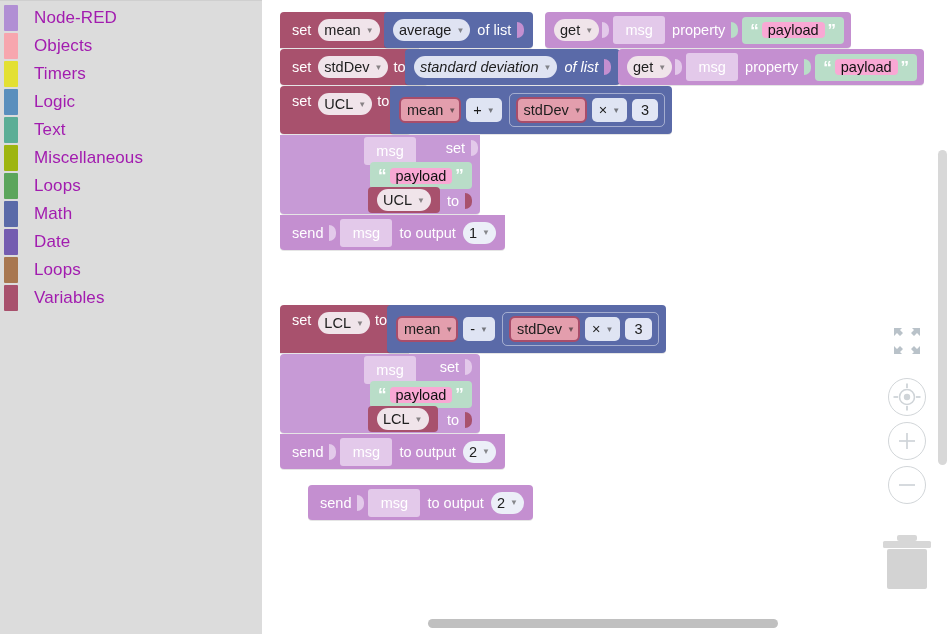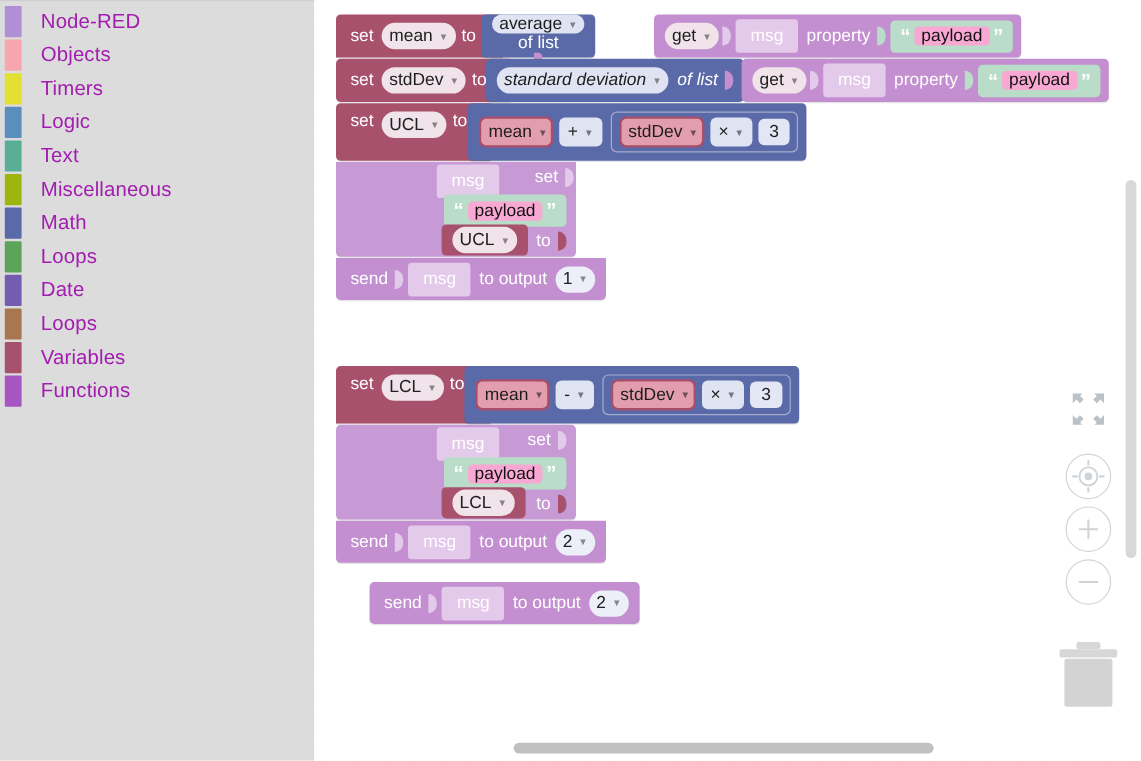--- a/index.html
+++ b/index.html
@@ -256,62 +256,58 @@
         </div>
         <div class="cat-row">
           <div class="cat-swatch" style="background: rgb(91, 174, 150);"></div>
           <div class="cat-label">Text</div>
         </div>
         <div class="cat-row">
           <div class="cat-swatch" style="background: rgb(158, 181, 16);"></div>
           <div class="cat-label">Miscellaneous</div>
         </div>
         <div class="cat-row">
+          <div class="cat-swatch" style="background: rgb(91, 165, 91);"></div>
+          <div class="cat-label">Loops</div>
+        </div>
+        <div class="cat-row">
           <div class="cat-swatch" style="background: rgb(90, 106, 168);"></div>
           <div class="cat-label">Math</div>
         </div>
         <div class="cat-row">
-          <div class="cat-swatch" style="background: rgb(91, 165, 91);"></div>
-          <div class="cat-label">Loops</div>
-        </div>
-        <div class="cat-row">
           <div class="cat-swatch" style="background: rgb(116, 92, 176);"></div>
           <div class="cat-label">Date</div>
         </div>
         <div class="cat-row">
           <div class="cat-swatch" style="background: rgb(168, 119, 80);"></div>
           <div class="cat-label">Loops</div>
         </div>
         <div class="cat-row">
           <div class="cat-swatch" style="background: rgb(168, 81, 109);"></div>
           <div class="cat-label">Variables</div>
-        </div>
-        <div class="cat-row">
-          <div class="cat-swatch" style="background: rgb(168, 85, 196);"></div>
-          <div class="cat-label">Functions</div>
         </div>
       </div>
 
   </div>
 
   <div id="workspace">
     <div id="grid-mask"></div>
 
     <div id="canvas">
 
       <div class="blk c-var" style="left:18px; top:12px; height:36px; border-radius:4px 4px 0 0;">
         <span class="lbl">set</span>
         <span class="field f-light">
           <span>mean</span>
           <span class="caret">▼</span>
         </span>
         <span class="lbl-r">to</span>
         <span class="notch" style="background:#5a6aa8;"></span>
       </div>
-      <div class="blk c-math" style="left:139px; top:12px; height:36px;flex-direction:column;">
+      <div class="blk c-math" style="left:122px; top:12px; height:36px;">
         <span class="field f-blue">
           <span>average</span>
           <span class="caret">▼</span>
         </span>
         <span class="lbl">of list</span>
         <span class="notch" style="background:#c48fd0;"></span>
       </div>
       <div class="blk c-nodered" style="left:283px; top:12px; height:36px;">
         <span class="field f-light">
           <span>get</span>

